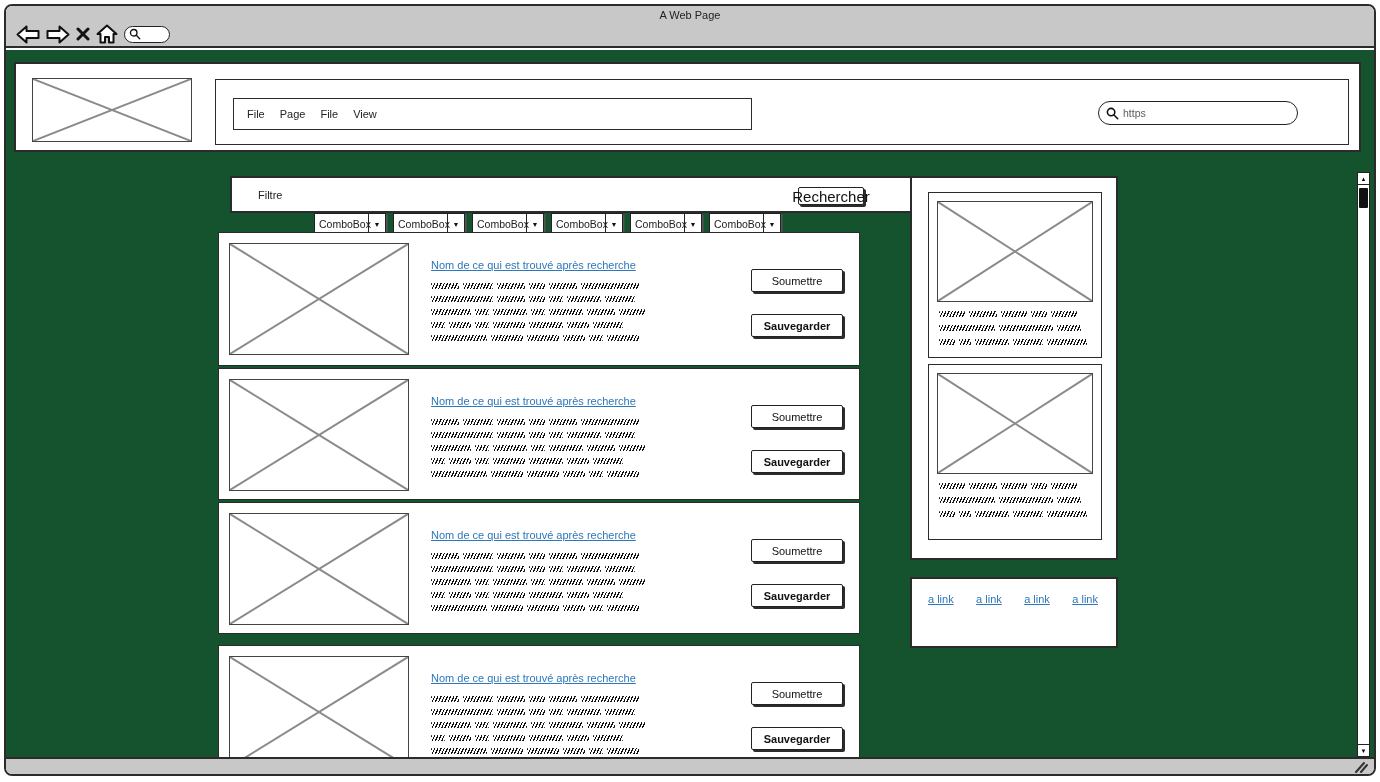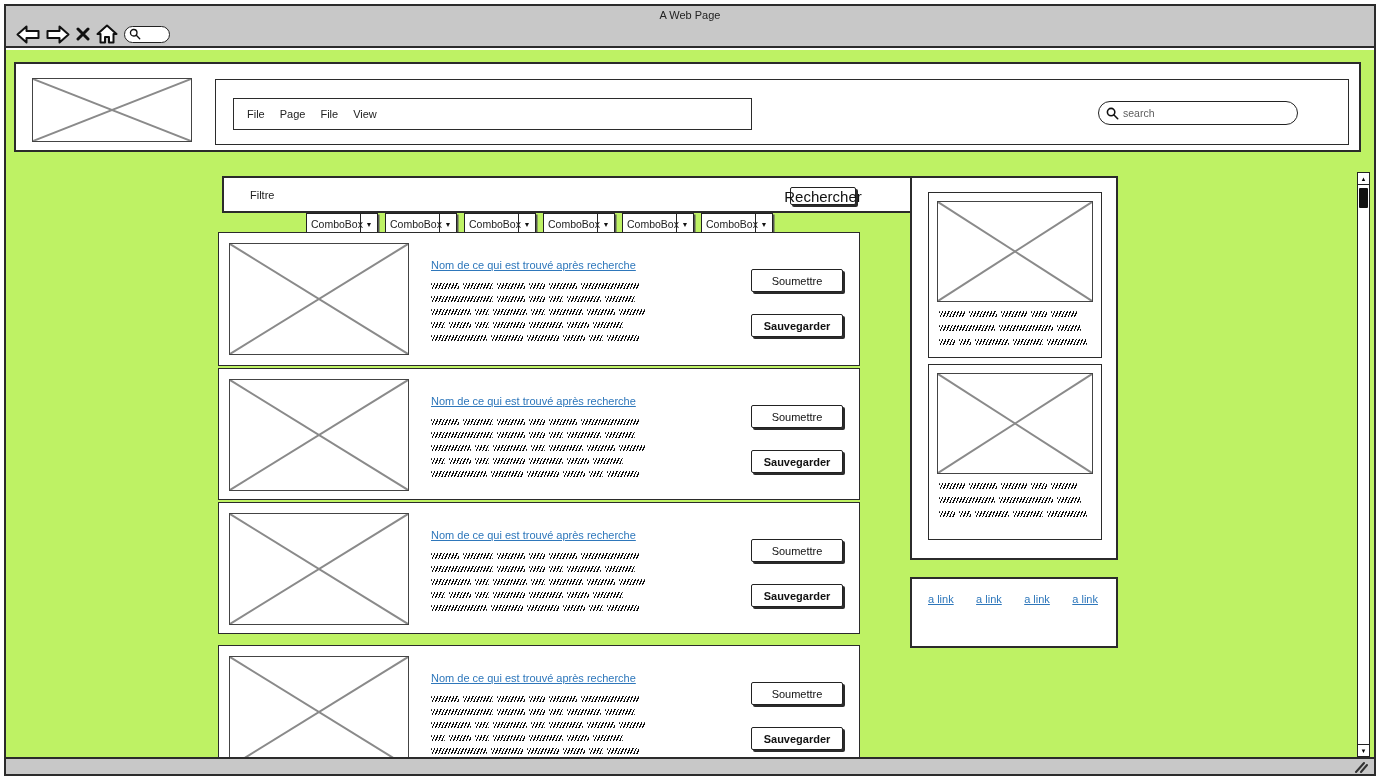--- a/index.html
+++ b/index.html
@@ -1,53 +1,53 @@
 <!DOCTYPE html>
 <html><head>
 <meta charset="utf-8">
 <style>
   * { margin:0; padding:0; box-sizing:border-box; }
   html,body { width:1380px; height:782px; background:#fff; overflow:hidden;
               font-family:"Liberation Sans", sans-serif; color:#222; }
   .window { position:absolute; left:4px; top:4px; width:1372px; height:772px;
-            border:2px solid #2b2b2b; border-radius:0; background:#fff; overflow:hidden; }
+            border:2px solid #2b2b2b; border-radius:8px; background:#fff; overflow:hidden; }
   
   .chrome { position:absolute; left:0; top:0; right:0; height:42px;
             background:#c8c8c8; border-bottom:2px solid #2b2b2b; }
   .win-title { position:absolute; top:3px; left:0; right:0; text-align:center;
                font-size:11px; color:#222; }
   .toolbar { position:absolute; left:10px; right:8px; top:17px; height:22px;
              display:flex; align-items:center; gap:6px; }
   .tb-icon { flex:0 0 auto; display:flex; align-items:center; }
   .url-field { flex:1 1 auto; height:17px; background:#fff; border:1.5px solid #222;
                border-radius:3px; display:flex; align-items:center; padding-left:5px;
                font-size:10px; }
   .url-text { text-decoration:underline; color:#222; }
   .browser-search { flex:0 0 auto; width:46px; height:17px; background:#fff;
                     border:1.5px solid #222; border-radius:9px; display:flex;
                     align-items:center; padding-left:4px; }
   
-  .page { position:absolute; left:0; top:44px; right:0; bottom:17px; background:#bef264; overflow:hidden;padding-left:8px; }
+  .page { position:absolute; left:0; top:44px; right:0; bottom:17px; background:#14532d; overflow:hidden;padding-left:8px; }
   .box { border:1.5px solid #2b2b2b; background:#fff; }
   
   .header-box { position:absolute; left:8px; top:12px; width:1347px; height:90px; border-width:2px; }
   .logo { position:absolute; left:16px; top:14px; width:160px; height:64px; }
   .header-inner { position:absolute; left:199px; top:15px; width:1134px; height:66px; }
   .menu-box { position:absolute; left:17px; top:18px; width:519px; height:32px;
               display:flex; align-items:center; gap:15px; padding-left:13px; }
   .menu-item { font-size:11px; color:#222; cursor:default; }
   .search-pill { position:absolute; left:882px; top:21px; width:200px; height:24px;
                  border:1.5px solid #222; border-radius:12px; display:flex;
                  align-items:center; gap:4px; padding-left:7px; background:#fff; }
   .search-ph { font-size:10.5px; color:#5c5c5c; }
   
   .imgph { position:relative; border:1.5px solid #444; background:#fff; overflow:hidden; }
   .imgph svg { position:absolute; inset:0; width:100%; height:100%; }
   
-  .filter-bar { position:absolute; left:216px; top:126px; width:772px; height:37px; border-width:2px; }
+  .filter-bar { position:absolute; left:224px; top:126px; width:772px; height:37px; border-width:2px; }
   .filter-label { position:absolute; left:26px; top:11px; font-size:11px; }
   .combo-row { position:absolute; left:82px; top:7px; display:flex; gap:7px; }
   .combo { display:flex; height:22px; border:1.5px solid #222; background:#fff;
            box-shadow:1.5px 1.5px 0 #555;margin-top:28px; }
   .combo-label { font-size:10.5px; padding:0 4px; display:flex; align-items:center;
                  border-right:1.5px solid #222; width:54px; }
   .combo-arrow { width:16px; display:flex; align-items:center; justify-content:center;
                  font-size:7px; color:#111; }
   .btn { border:1.5px solid #222; background:#fff; box-shadow:2px 2px 0 #2b2b2b;
          border-radius:2px; font-size:11px; display:flex; align-items:center;
@@ -140,21 +140,21 @@
           <span class="menu-item">File</span>
           <span class="menu-item">Page</span>
           <span class="menu-item">File</span>
           <span class="menu-item">View</span>
         </div>
         <div class="search-pill">
           <svg width="13" height="13" viewBox="0 0 14 14">
               <circle cx="5.5" cy="5.5" r="4" fill="none" stroke="#111" stroke-width="1.7"></circle>
               <path d="M8.6 8.6 L12.6 12.6" stroke="#111" stroke-width="1.7" stroke-linecap="round"></path>
             </svg>
-          <span class="search-ph">search</span>
+          <span class="search-ph">https</span>
         </div>
       </div>
     </div>
 
     <div class="box filter-bar">
       <span class="filter-label">Filtre</span>
       <div class="combo-row">
   <div class="combo">
     <span class="combo-label">ComboBox</span>
     <span class="combo-arrow">▼</span>

